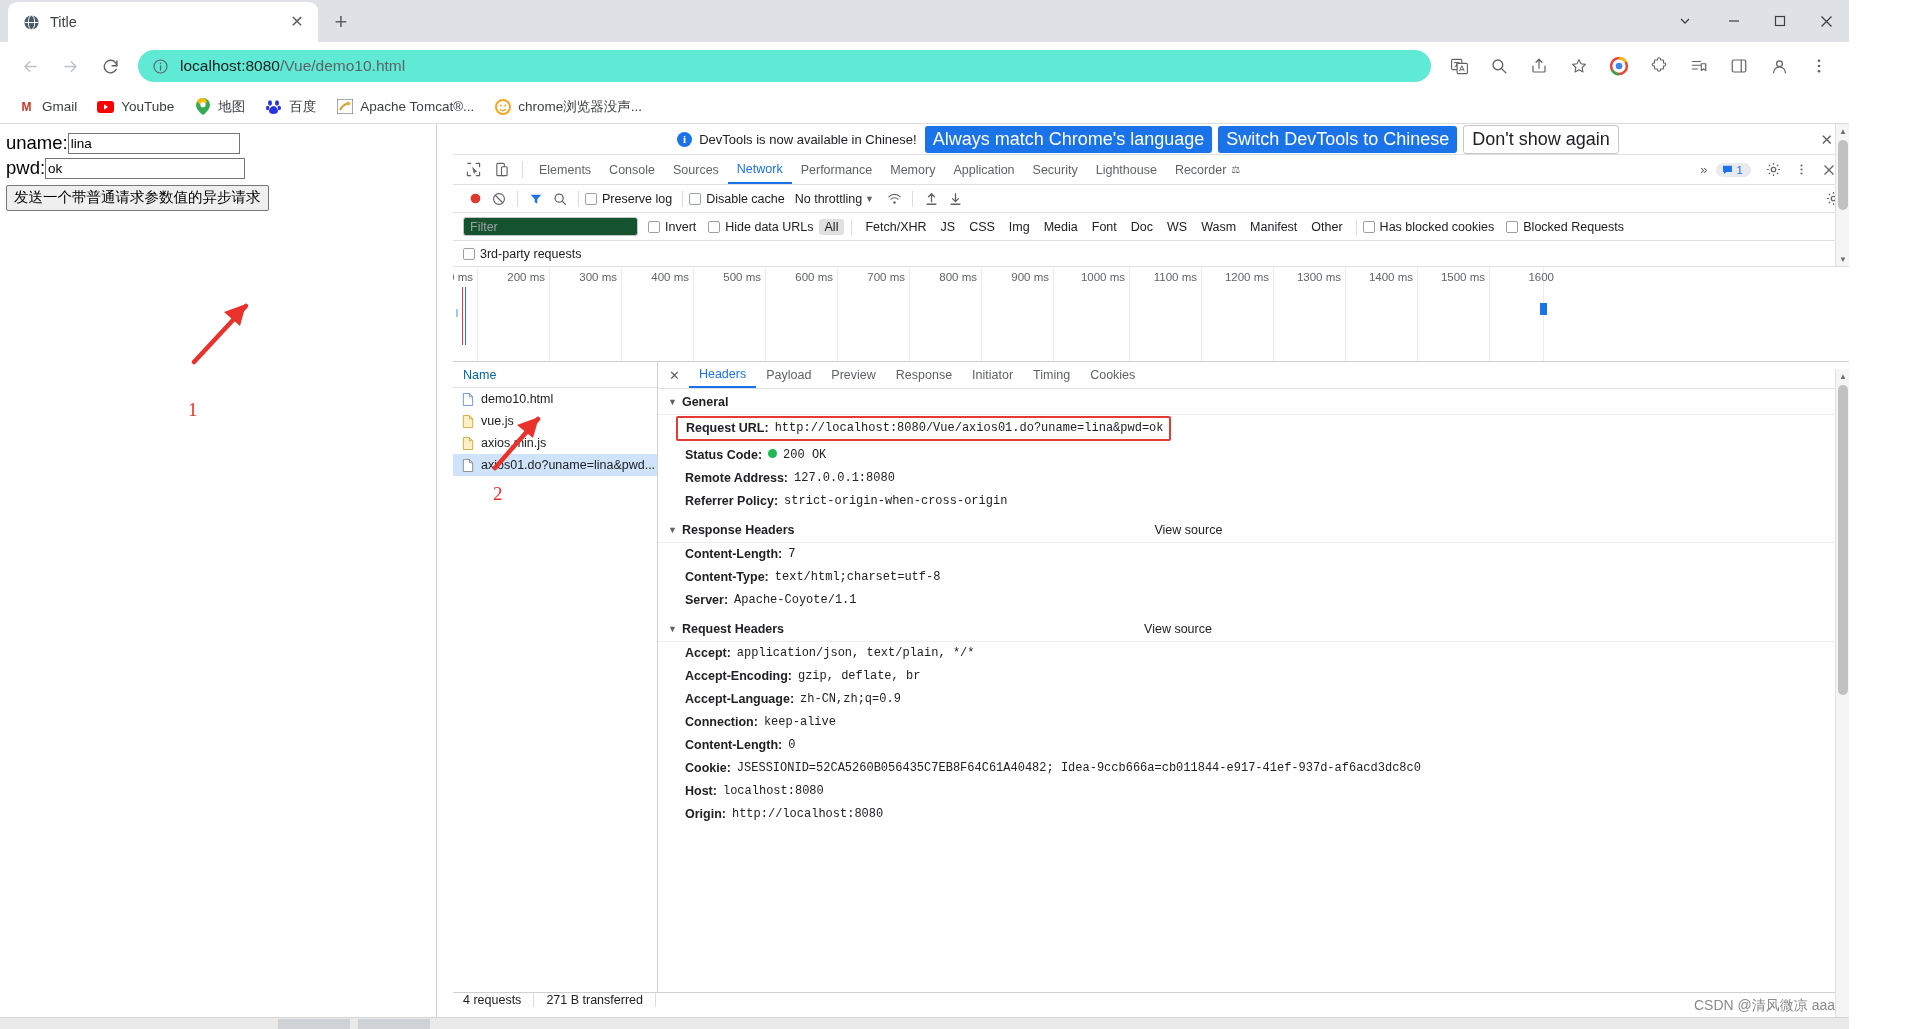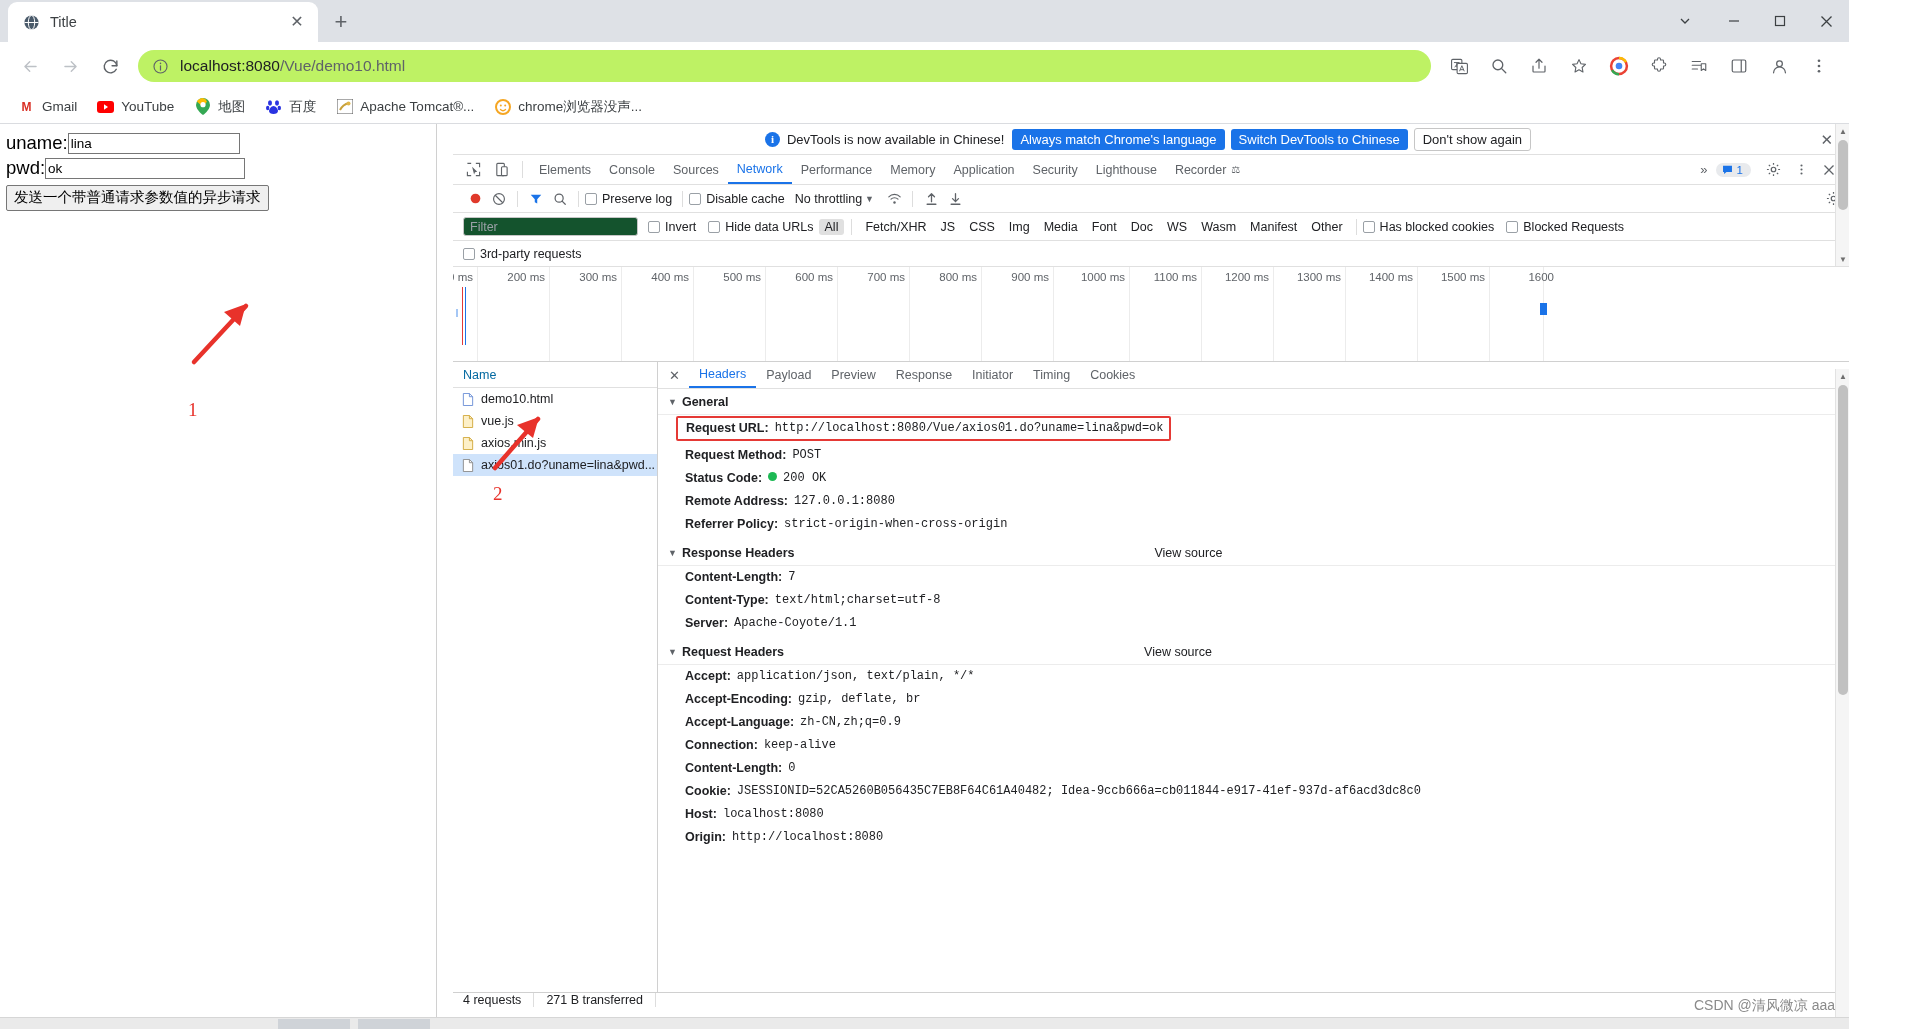--- a/index.html
+++ b/index.html
@@ -96,21 +96,21 @@
     margin: 0 4px;
     display: flex; align-items: center; justify-content: center;
     color: #5f6368;
     border-radius: 50%;
     flex: 0 0 auto;
   }
   .tb-icon.disabled { color: #bdc1c6; }
   .omnibox {
     flex: 1;
     height: 32px;
-    background: #bef264;
+    background: #5eead4;
     border-radius: 16px;
     display: flex;
     align-items: center;
     padding: 0 14px;
     margin: 0 8px;
     min-width: 0;
   }
   .omnibox .info-ic {
     width: 17px; height: 17px;
     margin-right: 11px;
@@ -247,21 +247,21 @@
     font-size: 11px;
     font-weight: bold;
     display: flex; align-items: center; justify-content: center;
     margin-right: 7px;
     font-family: "Liberation Serif", serif;
   }
   .lang-text { font-size: 13px; color: #202124; margin-right: 8px; }
   .lang-btn {
     background: #1a73e8;
     color: #fff;
-    font-size: 13px;
+    font-size: 18px;
     border-radius: 3px;
     padding: 3px 8px;
     margin-right: 6px;
     white-space: nowrap;
   }
   .lang-btn.ghost {
     background: #fff;
     color: #202124;
     border: 1px solid #c6c6c6;
   }
@@ -1113,24 +1113,20 @@
             
             <div class="sec-head">
               <span class="tri">▼</span>
               <span>General</span>
             </div>
             <div class="kv hl">
               <span class="k">Request URL:</span>
               <span class="v">http://localhost:8080/Vue/axios01.do?uname=lina&amp;pwd=ok</span>
             </div>
             <div class="kv">
-              <span class="k">Request Method:</span>
-              <span class="v">POST</span>
-            </div>
-            <div class="kv">
               <span class="k">Status Code:</span>
               <span class="statusdot"></span>
               <span class="v">200 OK</span>
             </div>
             <div class="kv">
               <span class="k">Remote Address:</span>
               <span class="v">127.0.0.1:8080</span>
             </div>
             <div class="kv">
               <span class="k">Referrer Policy:</span>

